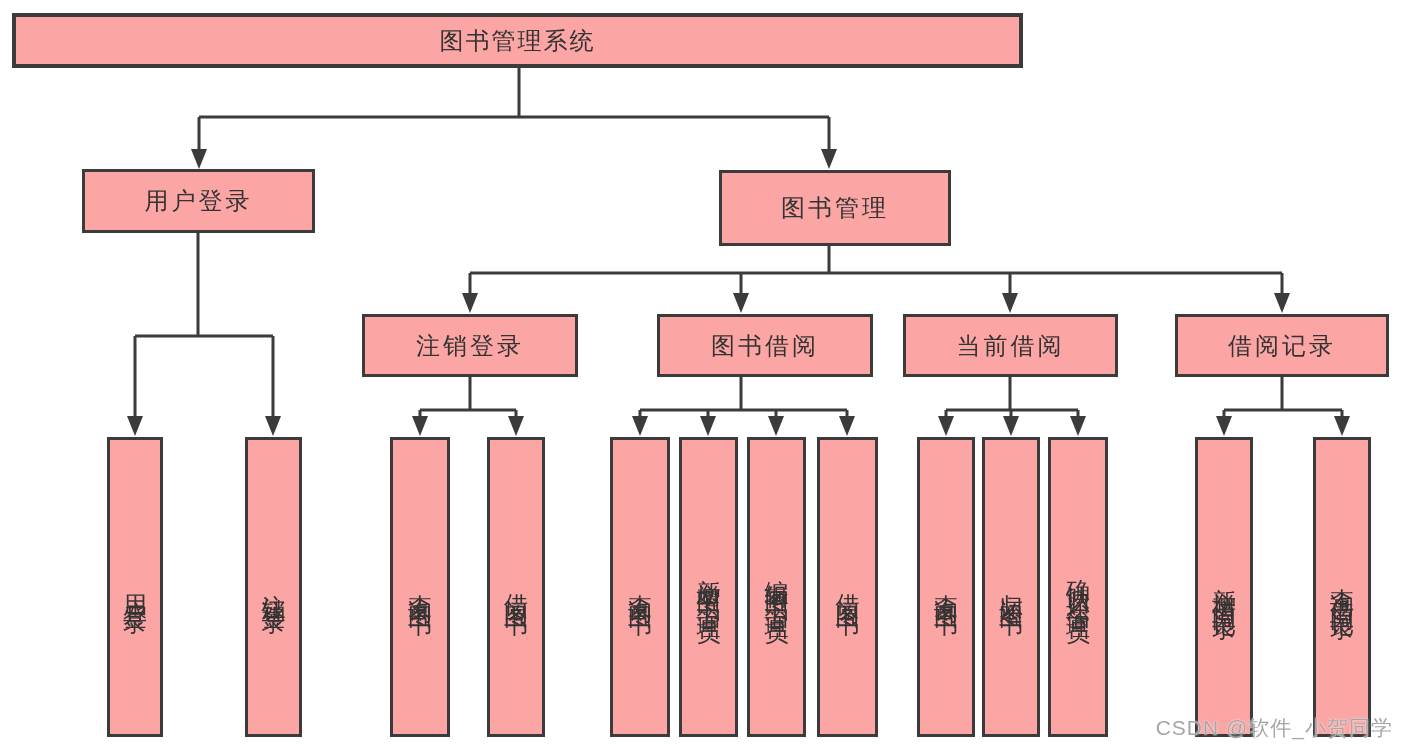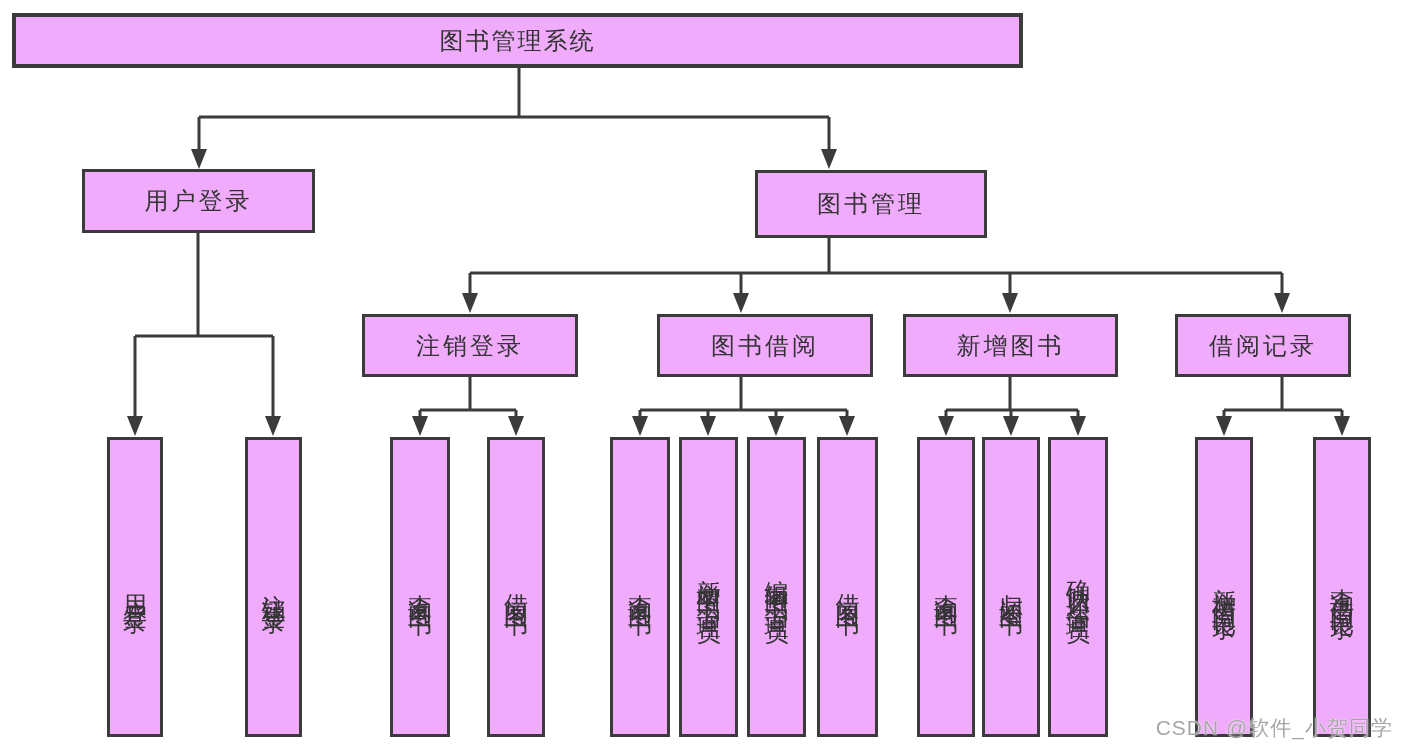--- a/index.html
+++ b/index.html
@@ -5,21 +5,21 @@
   html,body{margin:0;padding:0}
   body{
     width:1405px;height:747px;position:relative;overflow:hidden;
     background:#ffffff;
     font-family:"Liberation Sans","DejaVu Sans",sans-serif;
     color:#333333;
   }
   .wires{position:absolute;left:0;top:0;z-index:1}
   .box{
     position:absolute;box-sizing:border-box;z-index:2;
-    background:#f0abfc;border:3px solid #3b3b3b;
+    background:#fca5a5;border:3px solid #3b3b3b;
     display:flex;align-items:center;justify-content:center;
     color:#333333;
   }
   .root{border-width:4px;font-size:24px;letter-spacing:2px}
   .h2{font-size:24px;letter-spacing:3px}
   .v{
     writing-mode:vertical-rl;text-orientation:mixed;
     font-size:24px;letter-spacing:6px;line-height:1;
     text-align:center;
   }
@@ -49,26 +49,26 @@
            M632 416 L648 416 L640 436 Z  M700 416 L716 416 L708 436 Z
            M768 416 L784 416 L776 436 Z  M839 416 L855 416 L847 436 Z
            M938 416 L954 416 L946 436 Z  M1003 416 L1019 416 L1011 436 Z
            M1070 416 L1086 416 L1078 436 Z
            M1216 416 L1232 416 L1224 436 Z  M1334 416 L1350 416 L1342 436 Z"></path>
 </svg>
 
 <div class="box root" style="left:12px;top:13px;width:1011px;height:55px">图书管理系统</div>
 
 <div class="box h2" style="left:82px;top:169px;width:233px;height:64px">用户登录</div>
-<div class="box h2" style="left:755px;top:170px;width:232px;height:68px">图书管理</div>
+<div class="box h2" style="left:719px;top:170px;width:232px;height:76px">图书管理</div>
 
 <div class="box h2" style="left:362px;top:314px;width:216px;height:63px">注销登录</div>
 <div class="box h2" style="left:657px;top:314px;width:216px;height:63px">图书借阅</div>
-<div class="box h2" style="left:903px;top:314px;width:215px;height:63px">新增图书</div>
-<div class="box h2" style="left:1175px;top:314px;width:176px;height:63px">借阅记录</div>
+<div class="box h2" style="left:903px;top:314px;width:215px;height:63px">当前借阅</div>
+<div class="box h2" style="left:1175px;top:314px;width:214px;height:63px">借阅记录</div>
 
 <div class="box v" style="left:107px;top:437px;width:56px;height:300px">用户登录</div>
 <div class="box v" style="left:245px;top:437px;width:57px;height:300px">注销登录</div>
 
 <div class="box v" style="left:390px;top:437px;width:60px;height:300px">查询图书</div>
 <div class="box v" style="left:487px;top:437px;width:58px;height:300px">借阅图书</div>
 
 <div class="box v" style="left:610px;top:437px;width:60px;height:300px">查询图书</div>
 <div class="box v" style="left:679px;top:437px;width:59px;height:300px">新增图书（管理员）</div>
 <div class="box v" style="left:747px;top:437px;width:59px;height:300px">编辑图书（管理员）</div>

